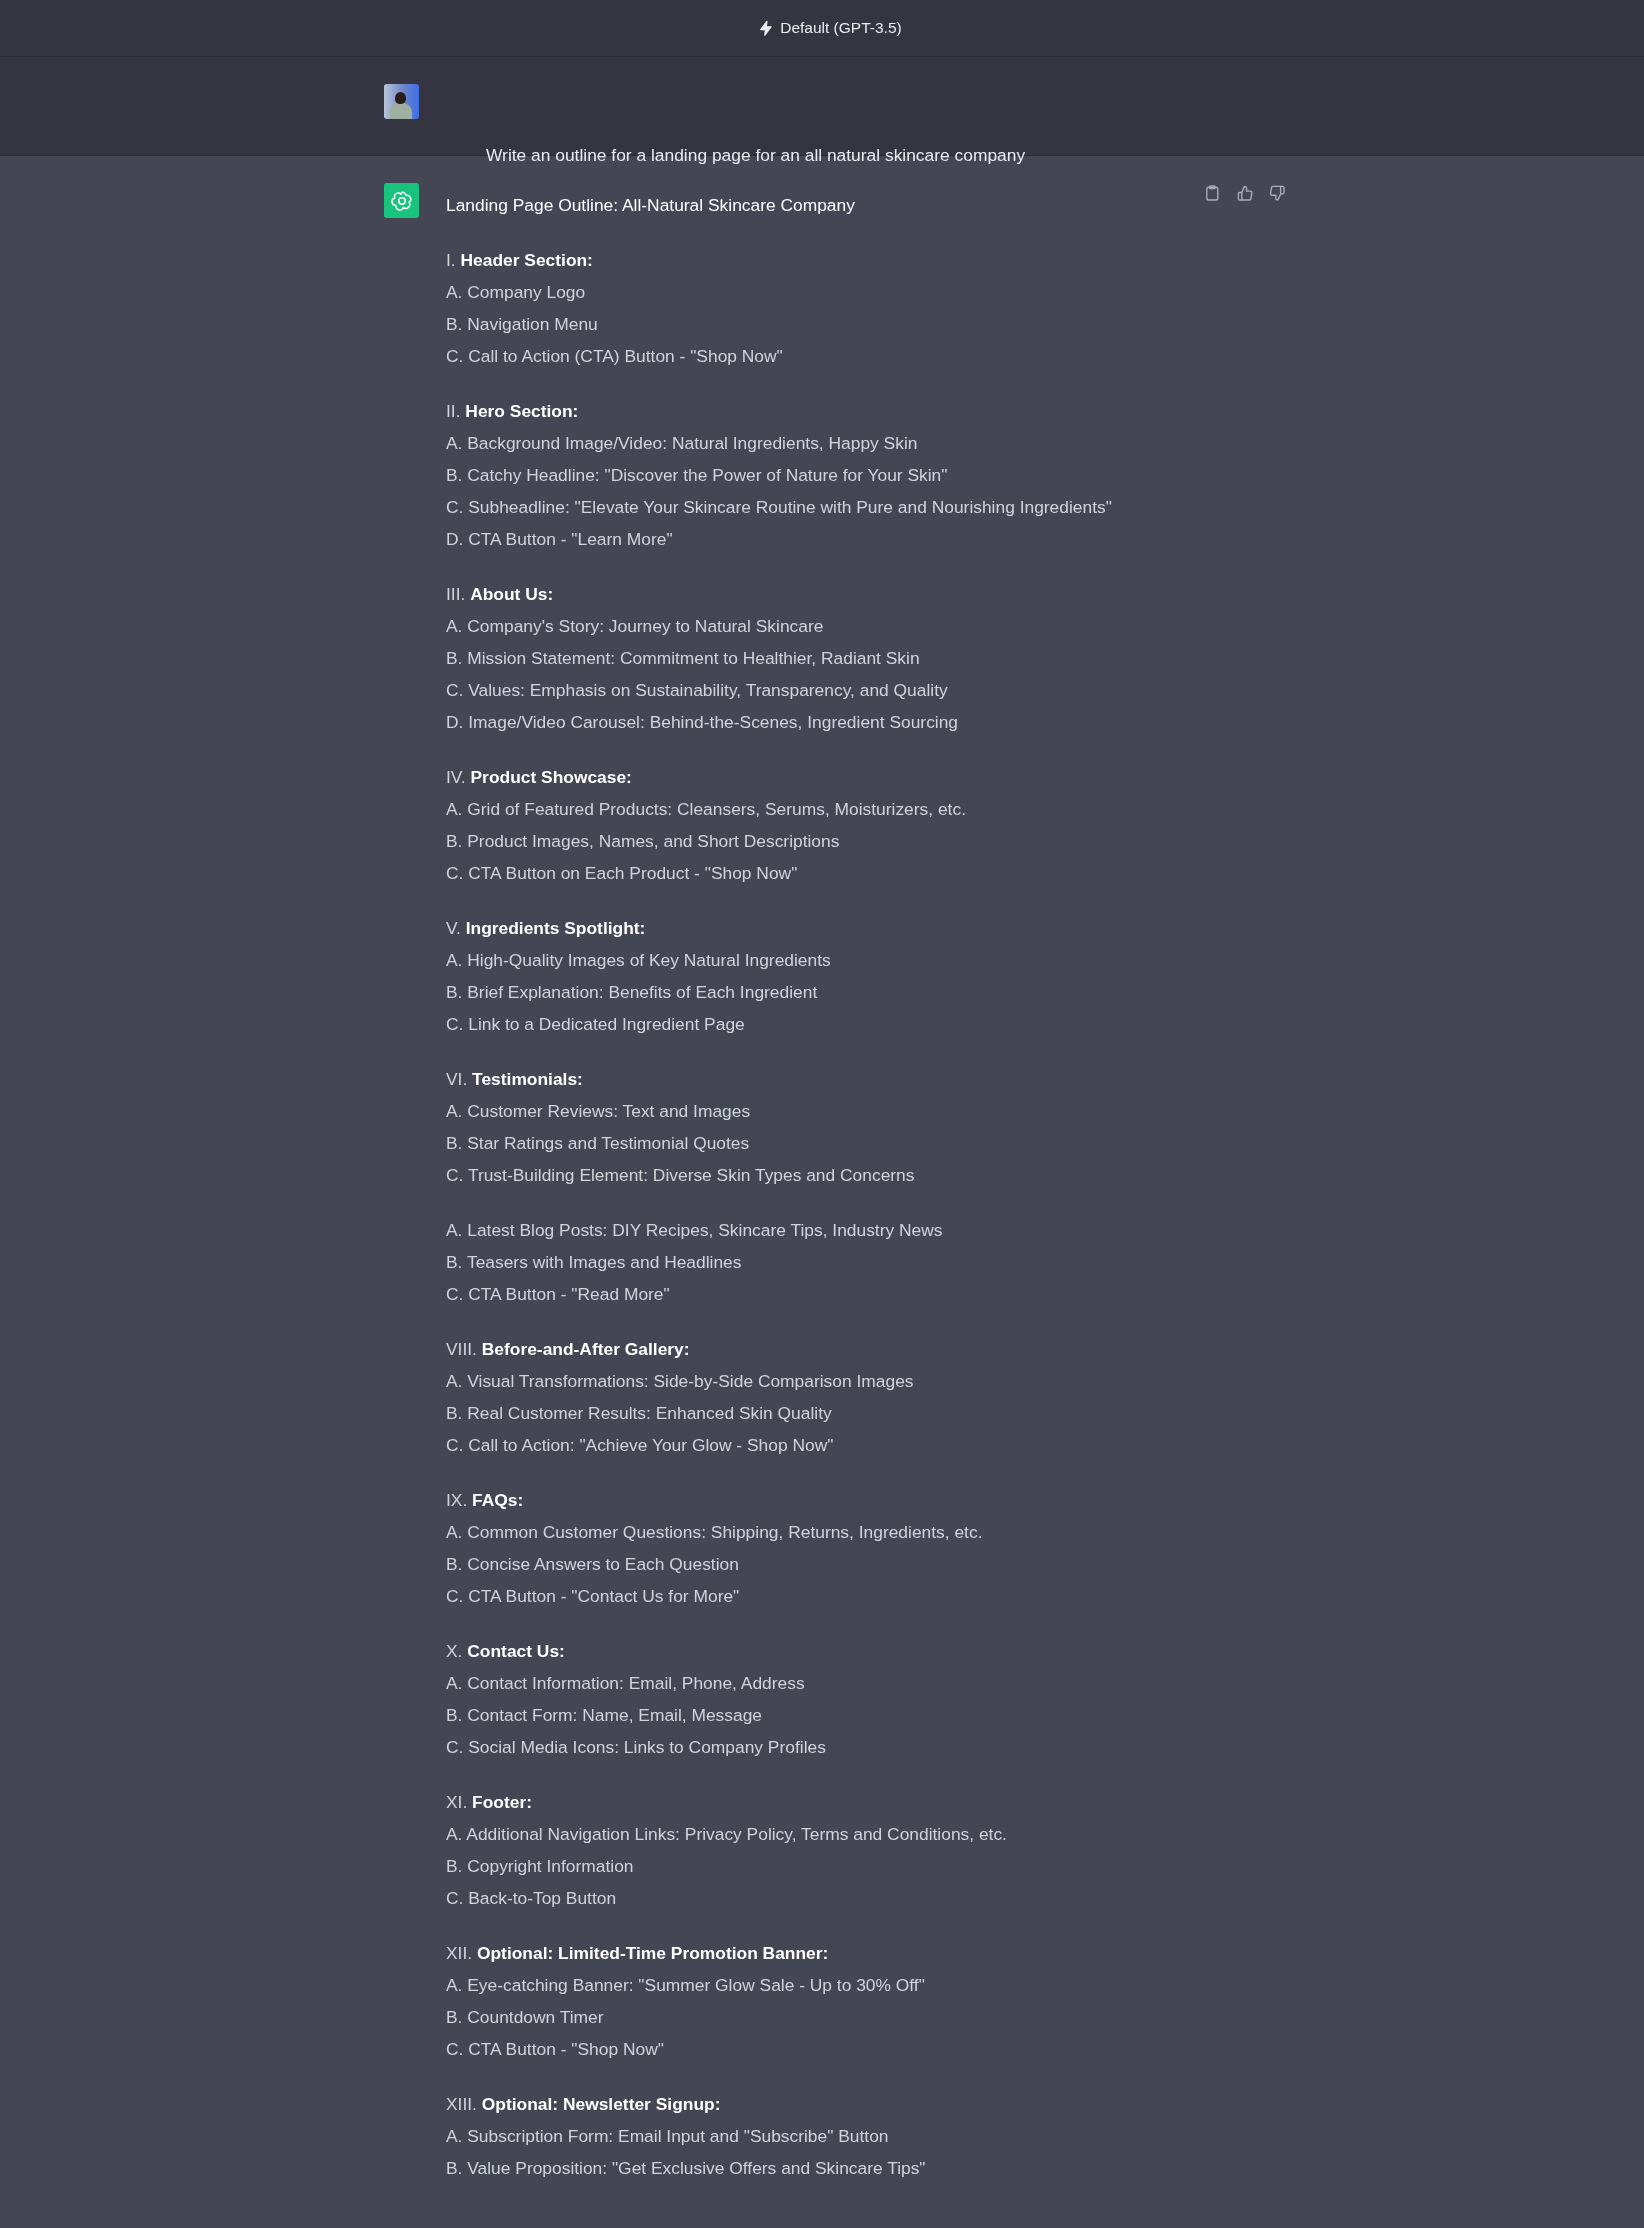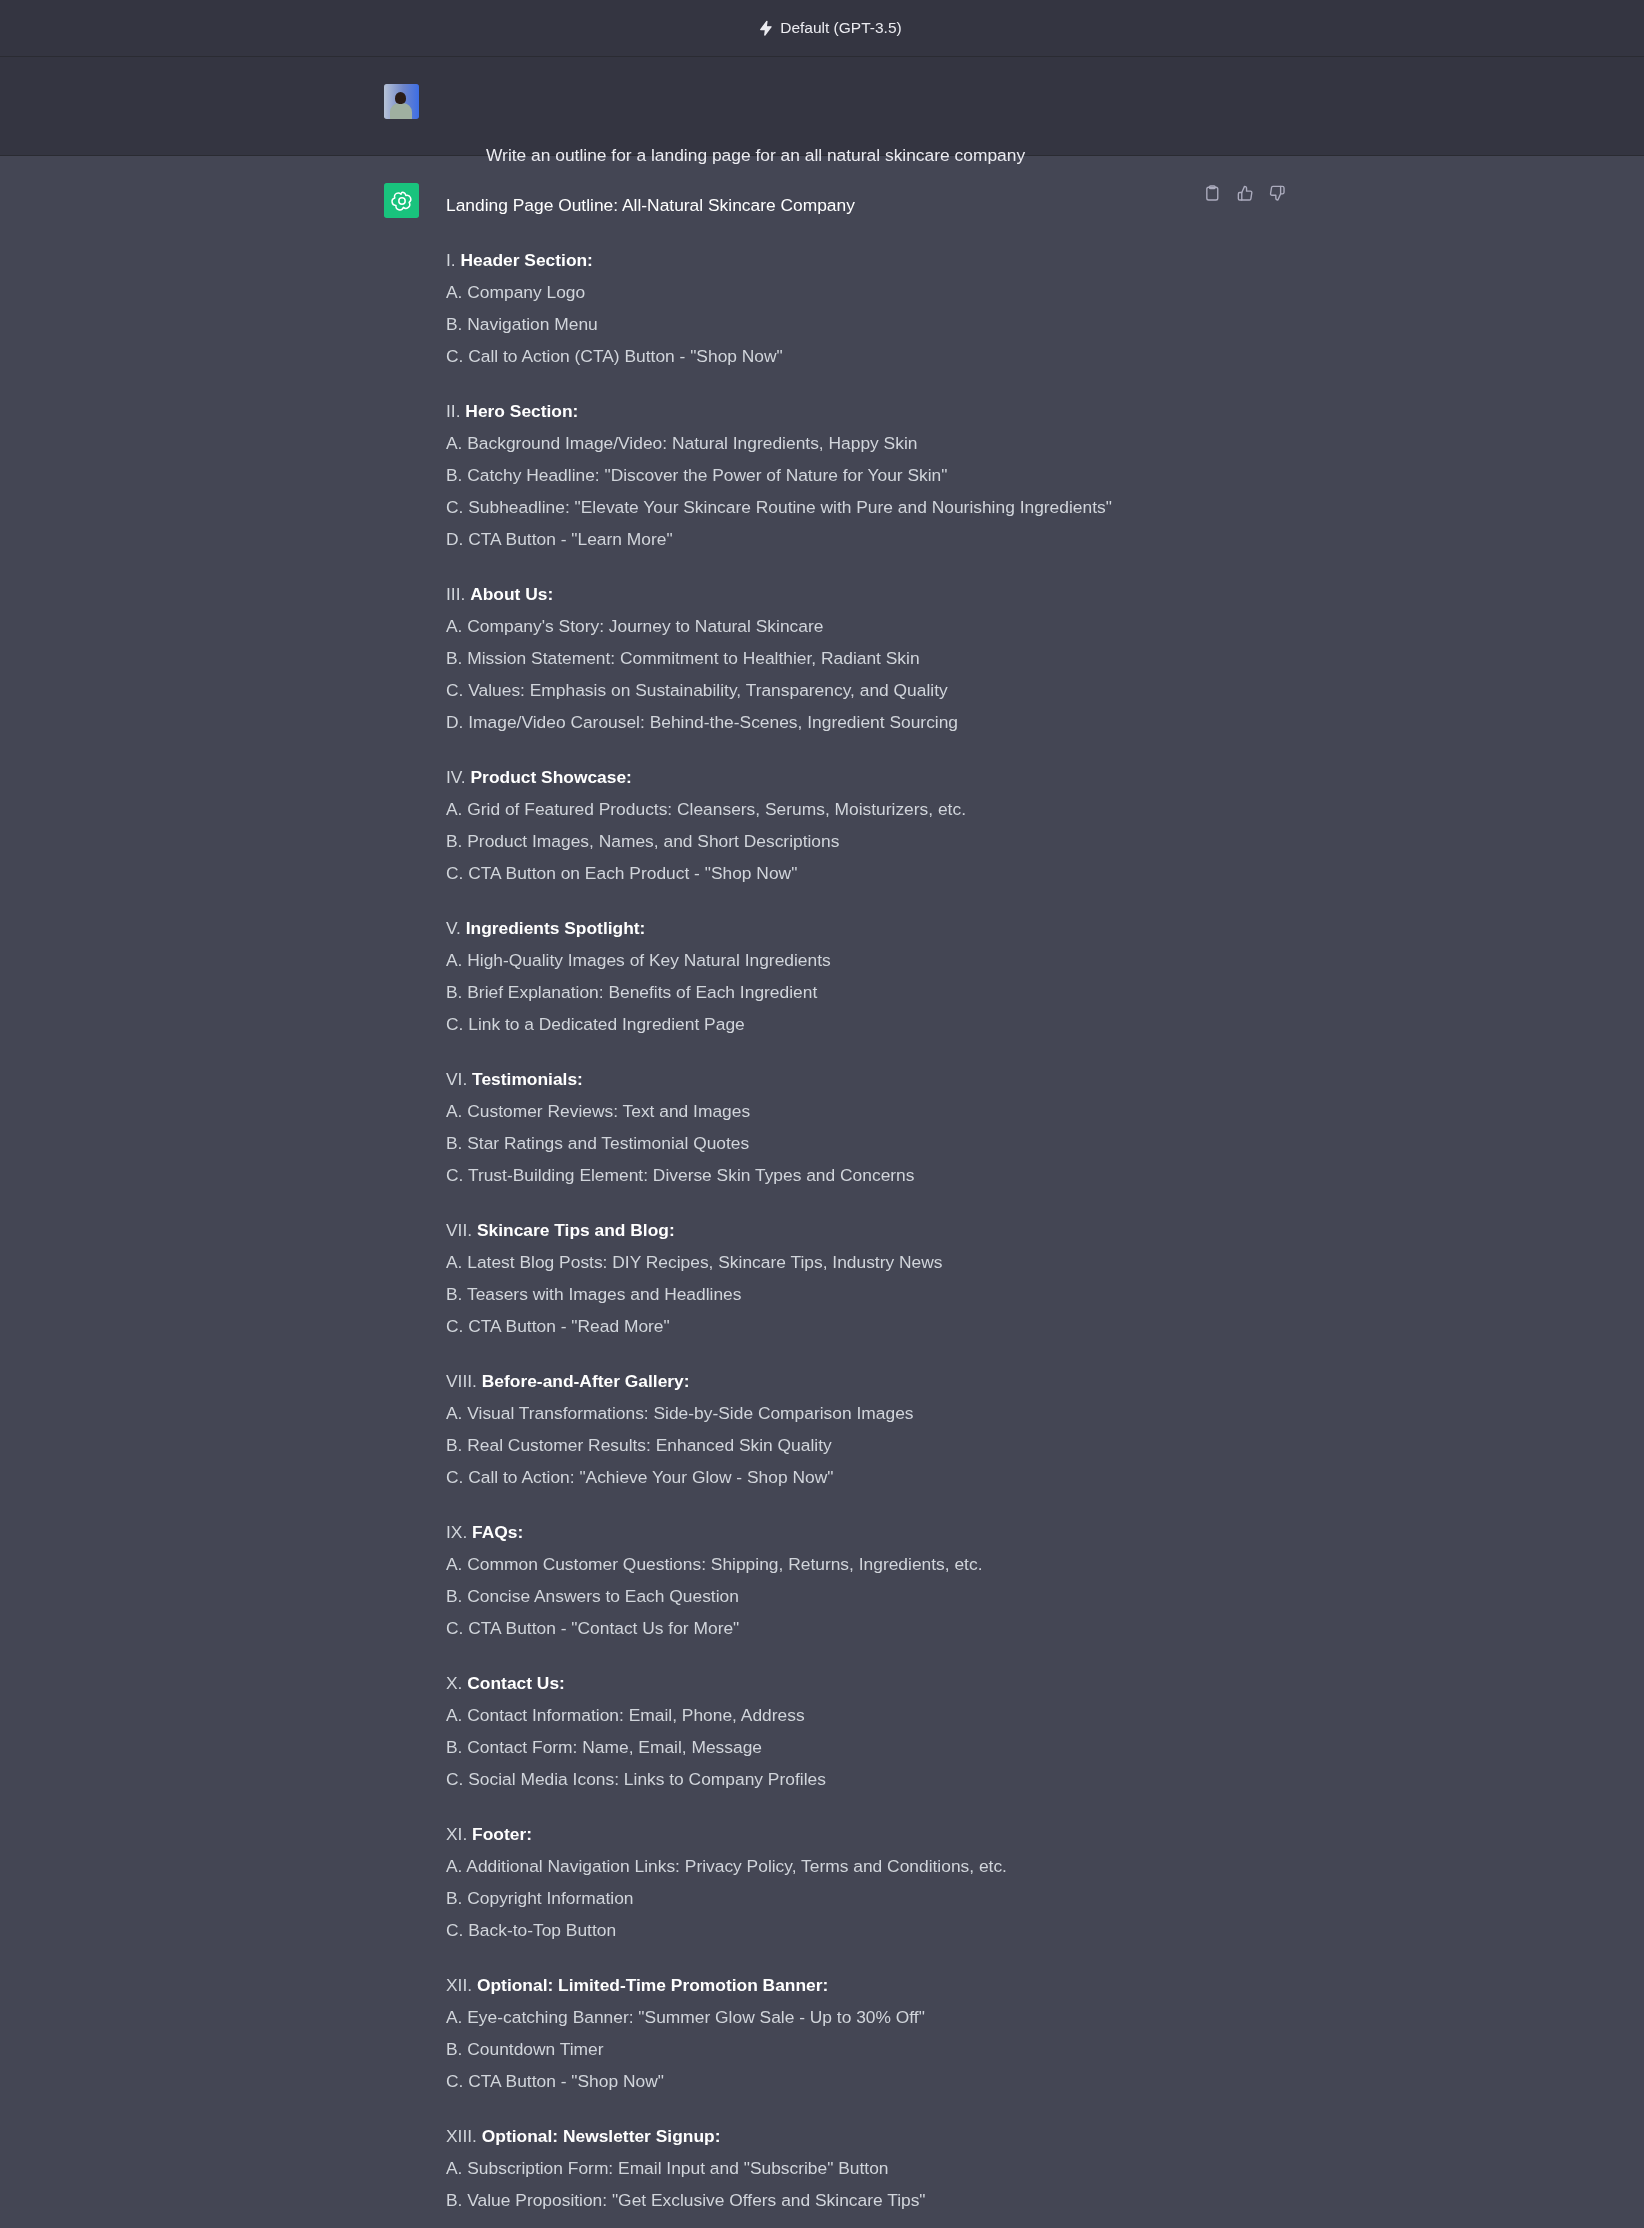--- a/index.html
+++ b/index.html
@@ -192,21 +192,20 @@
     </div>
 
     <div class="section">
       <div class="heading"><span class="num">VI.</span> <span class="name">Testimonials:</span></div>
       <div class="item">A. Customer Reviews: Text and Images</div>
       <div class="item">B. Star Ratings and Testimonial Quotes</div>
       <div class="item">C. Trust-Building Element: Diverse Skin Types and Concerns</div>
     </div>
 
     <div class="section">
-      <div class="heading"><span class="num">VII.</span> <span class="name">Skincare Tips and Blog:</span></div>
       <div class="item">A. Latest Blog Posts: DIY Recipes, Skincare Tips, Industry News</div>
       <div class="item">B. Teasers with Images and Headlines</div>
       <div class="item">C. CTA Button - "Read More"</div>
     </div>
 
     <div class="section">
       <div class="heading"><span class="num">VIII.</span> <span class="name">Before-and-After Gallery:</span></div>
       <div class="item">A. Visual Transformations: Side-by-Side Comparison Images</div>
       <div class="item">B. Real Customer Results: Enhanced Skin Quality</div>
       <div class="item">C. Call to Action: "Achieve Your Glow - Shop Now"</div>

